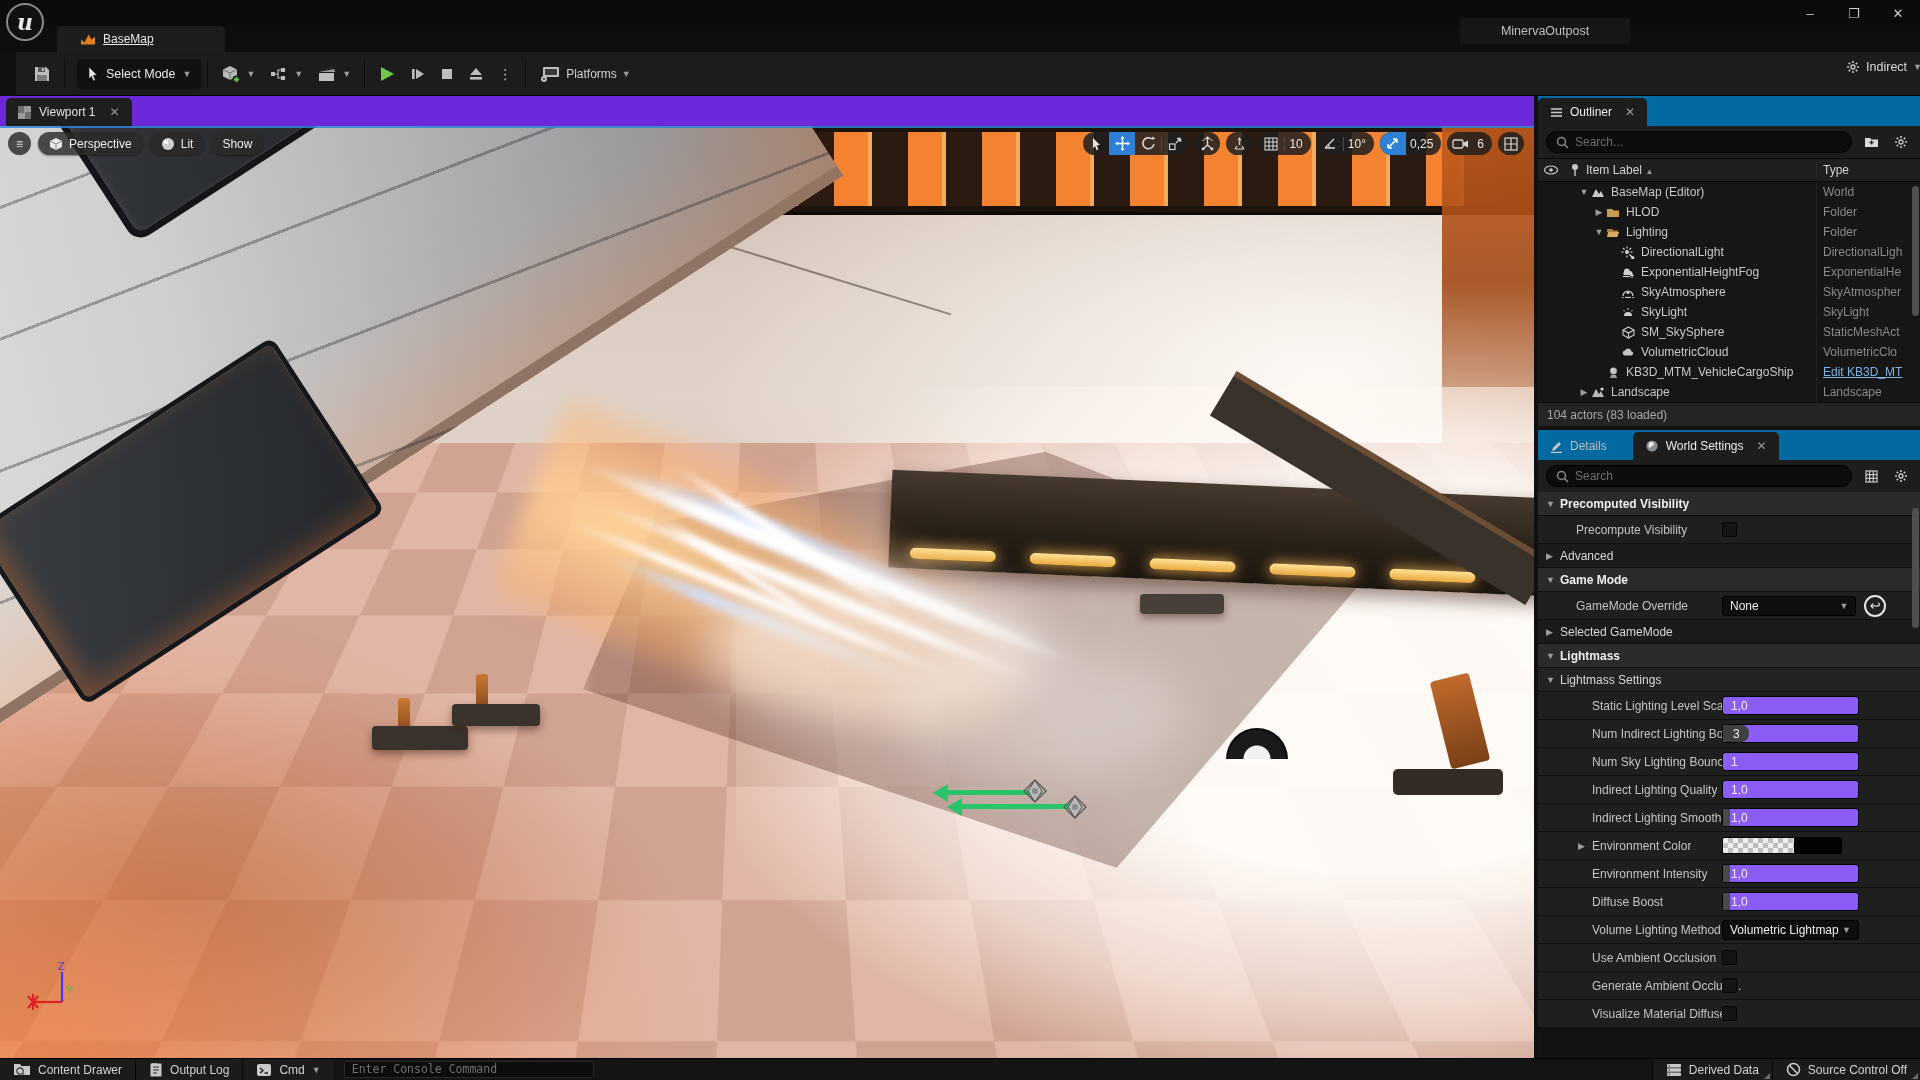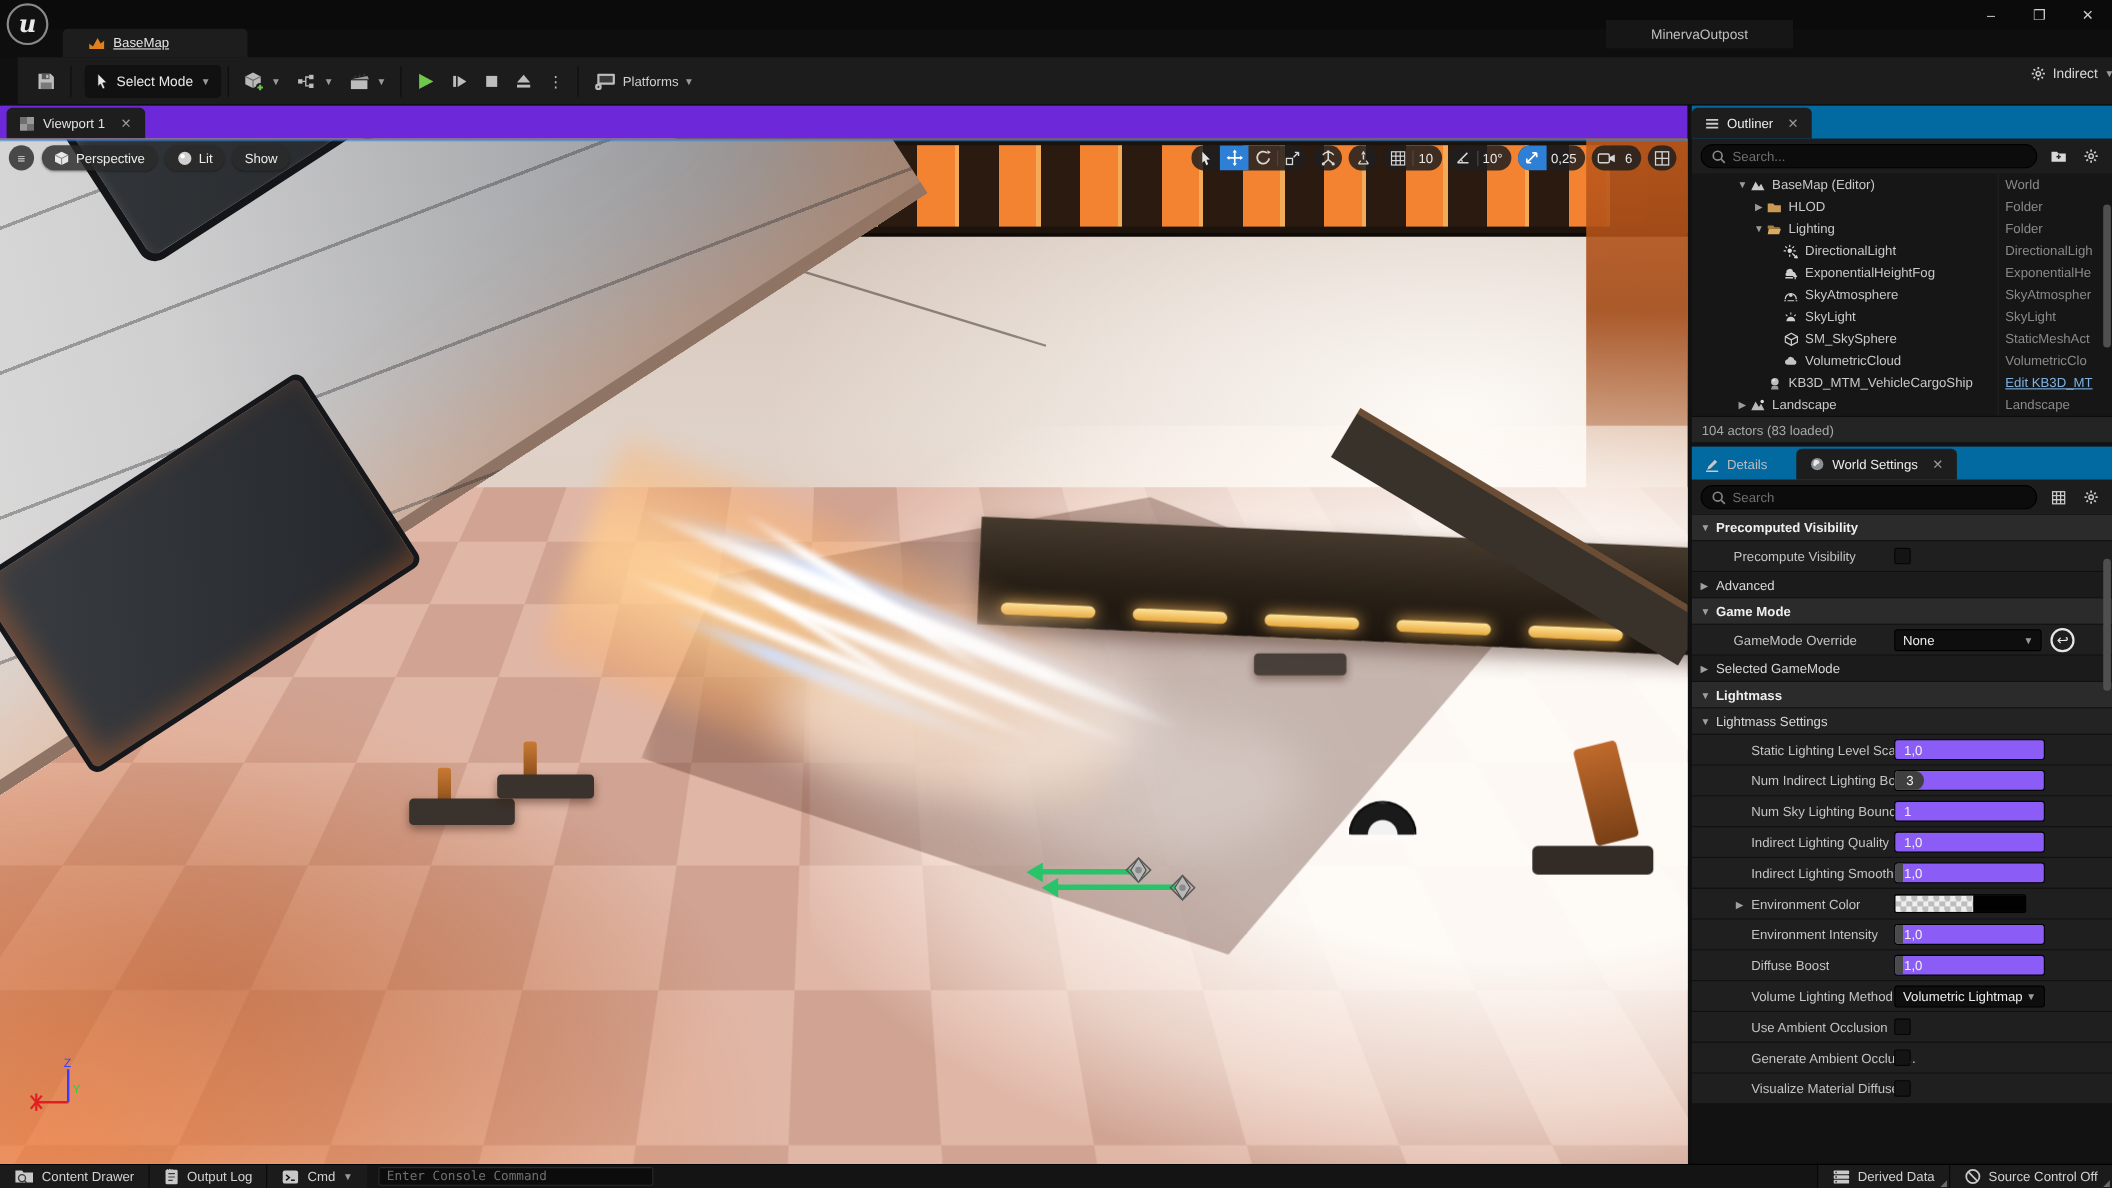--- a/index.html
+++ b/index.html
@@ -600,20 +600,39 @@
             <line x1="7" y1="11" x2="7" y2="13"></line>
             <line x1="4.17157287525381" y1="9.82842712474619" x2="2.7573593128807152" y2="11.242640687119286"></line>
             <line x1="3" y1="7.000000000000001" x2="1" y2="7.000000000000001"></line>
             <line x1="4.171572875253809" y1="4.17157287525381" x2="2.7573593128807143" y2="2.7573593128807152"></line>
             <line x1="6.999999999999999" y1="3" x2="6.999999999999999" y2="1"></line>
             <line x1="9.82842712474619" y1="4.171572875253809" x2="11.242640687119284" y2="2.7573593128807143"></line>
           </g>
         </svg>
       </span>
   </div>
+  <div id="outliner-header">
+    <span class="sicon-btn" id="ic-eye" style="width:26px;">
+        <svg width="16" height="10" viewBox="0 0 16 10" fill="none">
+          <ellipse cx="8" cy="5" rx="6.5" ry="4" stroke="#c9c9c9" stroke-width="1.2" fill="none"></ellipse>
+          <circle cx="8" cy="5" r="1.8" fill="#c9c9c9"></circle>
+        </svg>
+      </span>
+    <span class="sicon-btn" id="ic-pin" style="width:22px;">
+        <svg width="10" height="14" viewBox="0 0 10 14" fill="none">
+          <circle cx="5" cy="4" r="3" fill="#c9c9c9"></circle>
+          <line x1="5" y1="7" x2="5" y2="13" stroke="#c9c9c9" stroke-width="1.4"></line>
+        </svg>
+      </span>
+    <span style="flex:1; color:#d2d2d2;">
+      <span>Item Label</span>
+      <span style="font-size:8px; color:#9a9a9a;">▲</span>
+    </span>
+    <span style="width:104px; border-left:1px solid #2a2a2a; padding-left:6px; color:#d2d2d2;">Type</span>
+  </div>
   <div id="outliner-rows">
       <div class="orow" style="padding-left: 40px;">
         <span class="ocaret">▼</span>
         <span class="oicon">
           <svg width="14" height="12" viewBox="0 0 14 12" fill="none">
             <path d="M1 11 L5 3 L8 8 L10 5 L13 11 Z" fill="#c9c9c9"></path>
           </svg>
         </span>
         <span class="olabel">BaseMap (Editor)</span>
         <span class="otype">World</span>

